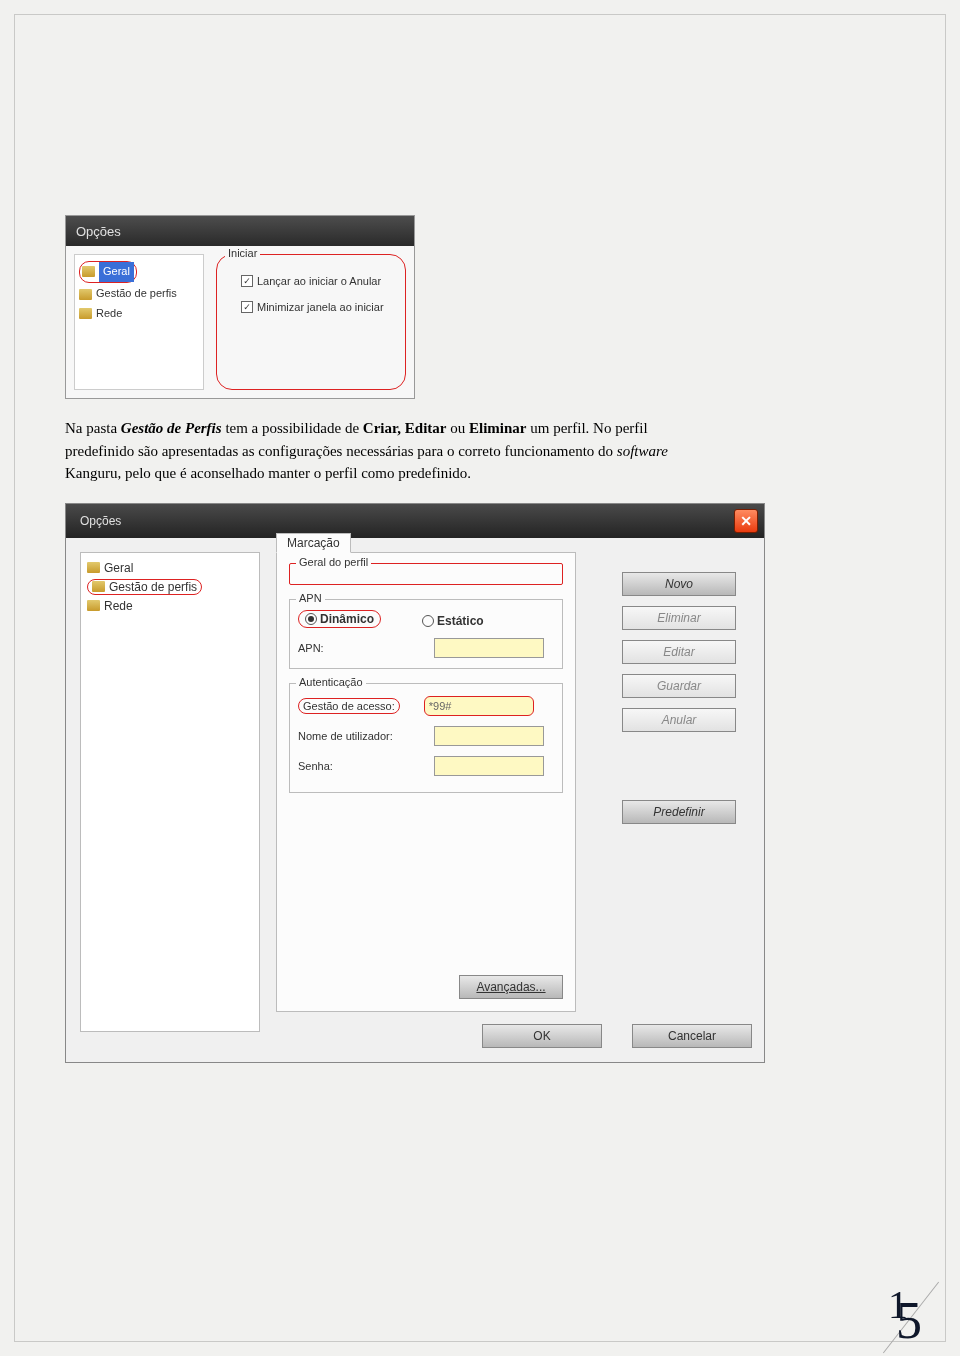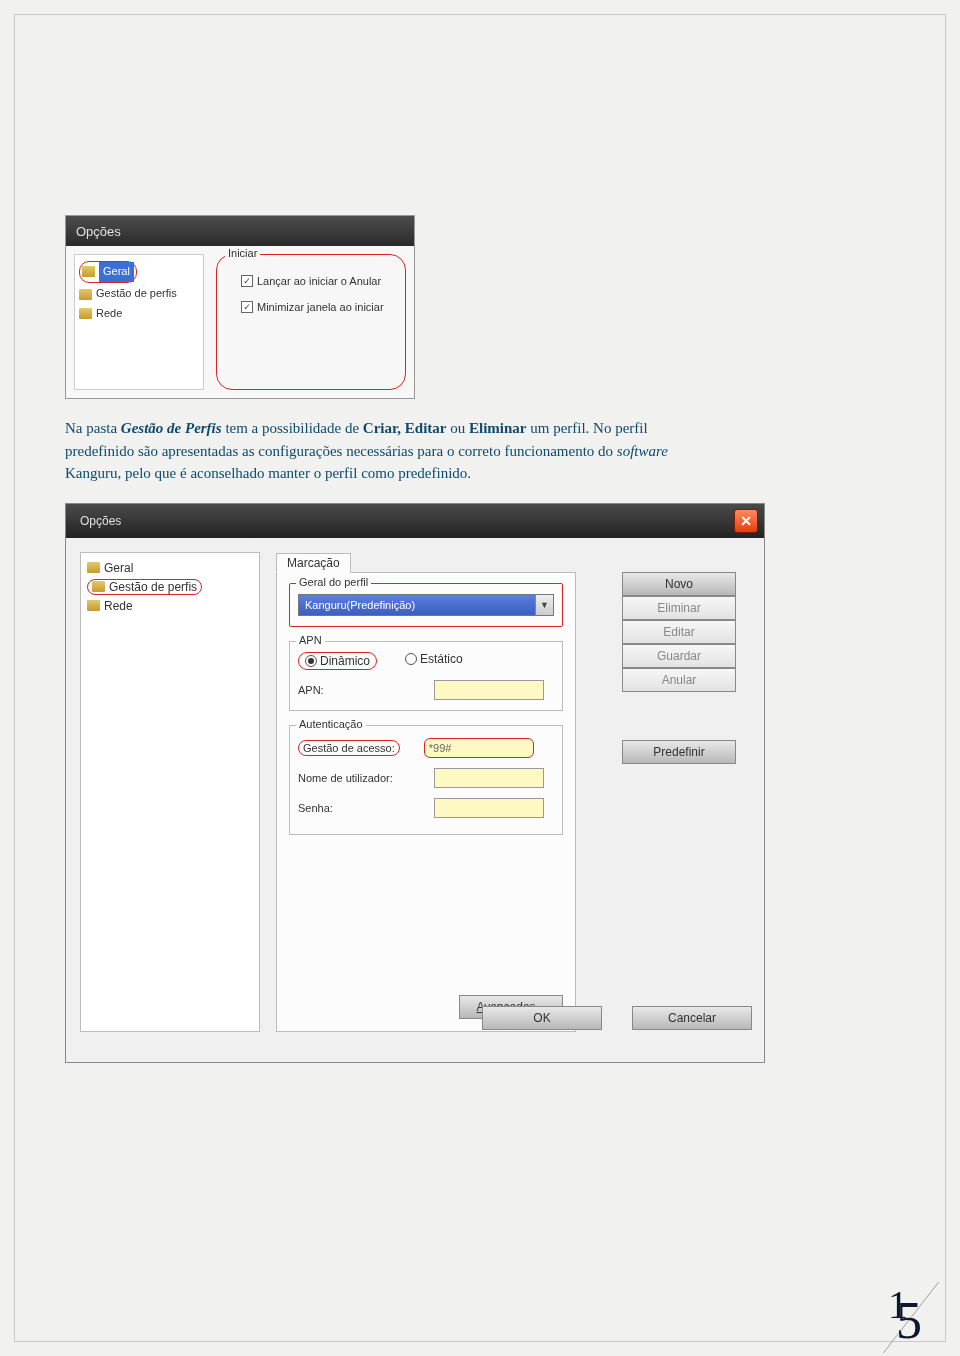--- a/index.html
+++ b/index.html
@@ -95,21 +95,21 @@
     font-size: 9px; color: #333;
   }
 
   
   .para {
     margin-top: 18px;
     width: 630px;
     font-family: Georgia, "Times New Roman", serif;
     font-size: 15px;
     line-height: 1.5;
-    color: #0c4a6e;
+    color: #000000;
   }
   .para b { font-weight: bold; }
   .para .em { font-style: italic; }
 
   
   .shot2 {
     margin-top: 18px;
     width: 700px;
     height: 560px;
     background: #f0f0f0;
@@ -198,21 +198,21 @@
     position: relative;
   }
   .dropdown .chev {
     position: absolute; right: 0; top: 0; bottom: 0;
     width: 18px;
     background: linear-gradient(#eee,#ccc);
     border-left: 1px solid #888;
     display: flex; align-items: center; justify-content: center;
     color: #444; font-size: 9px;
   }
-  .radio-row { display: flex; gap: 28px; align-items: flex-start; }
+  .radio-row { display: flex; gap: 41px; align-items: flex-end; font-weight: bold; }
   .radio {
     display: flex; align-items: center; gap: 3px;
   }
   .rdot {
     width: 12px; height: 12px; border: 1px solid #555; border-radius: 50%;
     display: inline-flex; align-items: center; justify-content: center;
   }
   .rdot.on:after { content:""; width:6px; height:6px; background:#333; border-radius:50%; }
   .radio.circ {
     border: 1px solid #d22; border-radius: 10px; padding: 1px 6px;
@@ -231,31 +231,32 @@
   .btn {
     width: 114px; height: 24px;
     background: linear-gradient(#e8e8e8,#b8b8b8);
     border: 1px solid #888;
     display: flex; align-items: center; justify-content: center;
     font-size: 12px; color: #333;
   }
   .btn.light { background: linear-gradient(#f7f7f7,#e2e2e2); color: #888; }
   .rcol {
     width: 130px;
-    display: flex; flex-direction: column; 
+    display: flex; flex-direction: column; gap: 10px;
     padding-top: 20px;
+    font-style: italic;
   }
   .adv {
     position: absolute;
     bottom: 12px; right: 12px;
     width: 104px; height: 24px;
   }
   .bottom-row {
     position: absolute;
-    right: 12px; bottom: 32px;
+    right: 12px; bottom: 14px;
     display: flex; gap: 30px;
   }
 
   
   .pagenum {
     position: absolute;
     right: 34px; bottom: 6px;
     font-family: Georgia, serif;
     font-size: 52px;
     color: #0f172a;
@@ -333,31 +334,27 @@
             <span>Gestão de perfis</span>
           </div>
         </div>
         <div class="tree-item">
           <span class="folder-icon"></span>
           <span>Rede</span>
         </div>
       </div>
 
       <div class="mid">
-        <div class="tabbox" style="margin-top:20px;">
+        <div class="tabbox" style="">
           <div class="tab">
             <span>Marcação</span>
           </div>
 
           <div class="fs red">
             <span class="lg">Geral do perfil</span>
-            <div class="dropdown">
-              <span>Kanguru(Predefinição)</span>
-              <span class="chev">▼</span>
-            </div>
           </div>
 
           <div class="fs">
             <span class="lg">APN</span>
             <div class="radio-row">
               <div class="radio circ">
                 <span class="rdot on"></span>
                 <span>Dinâmico</span>
               </div>
               <div class="radio">

